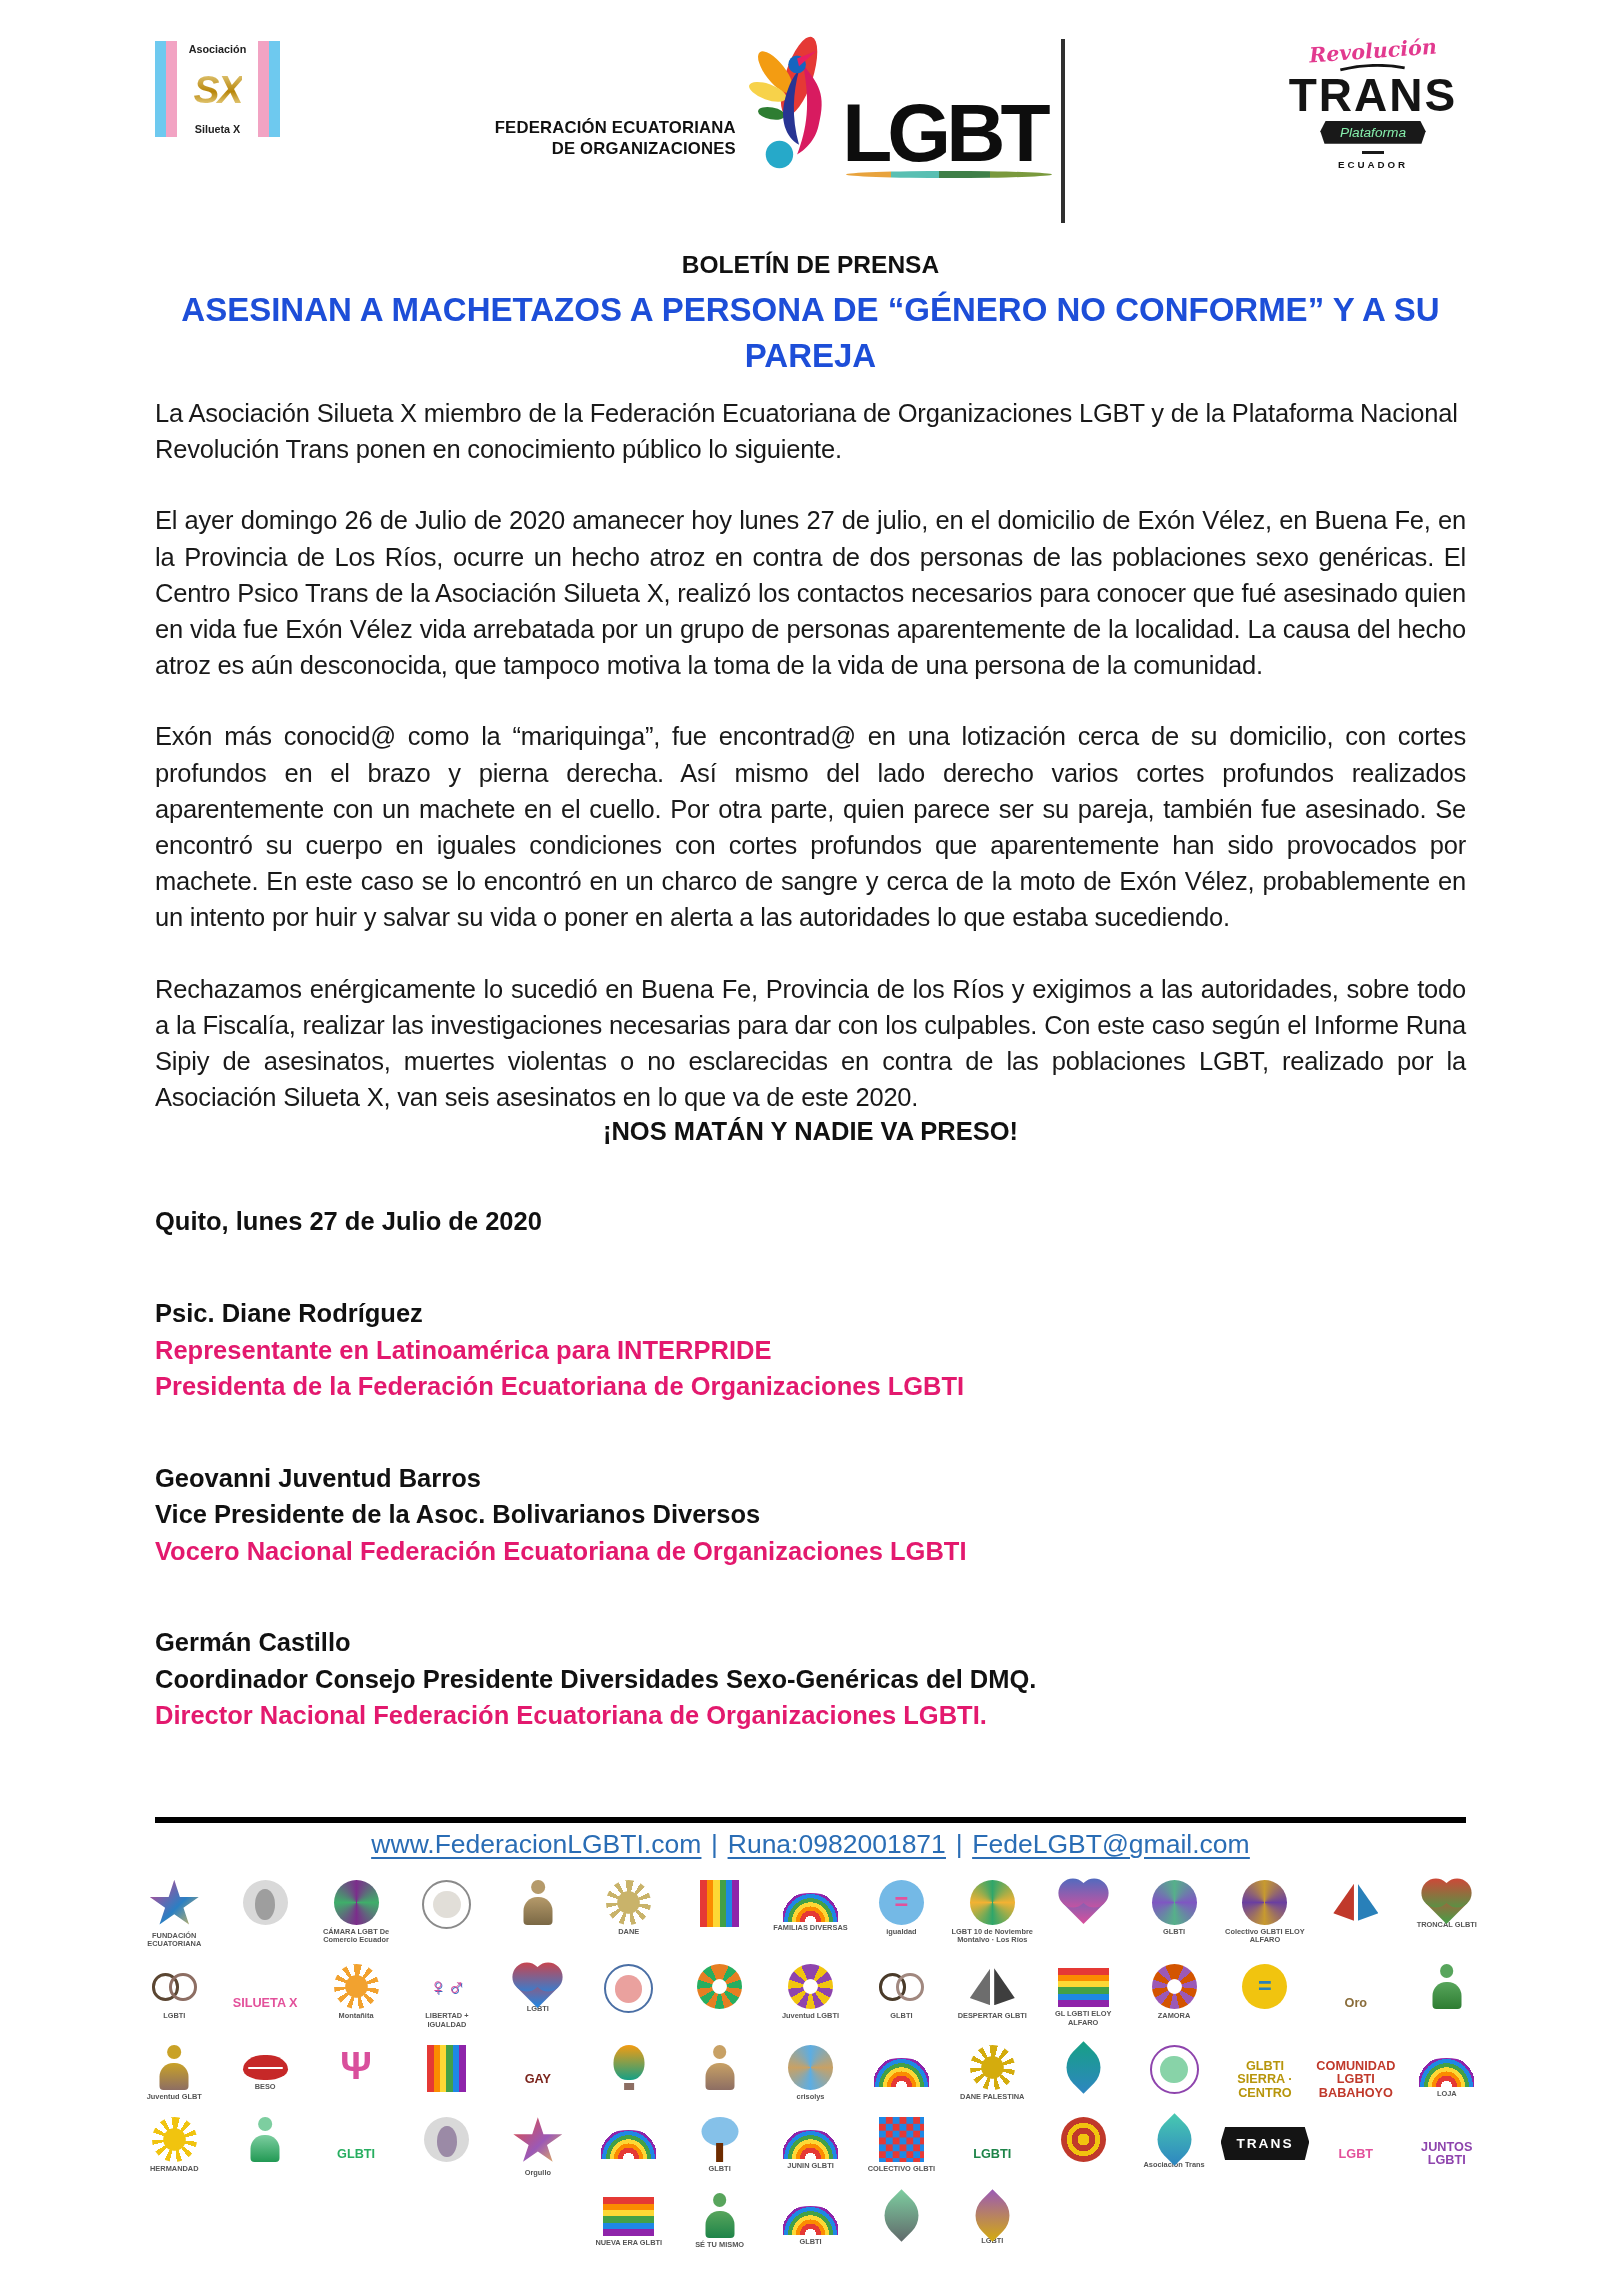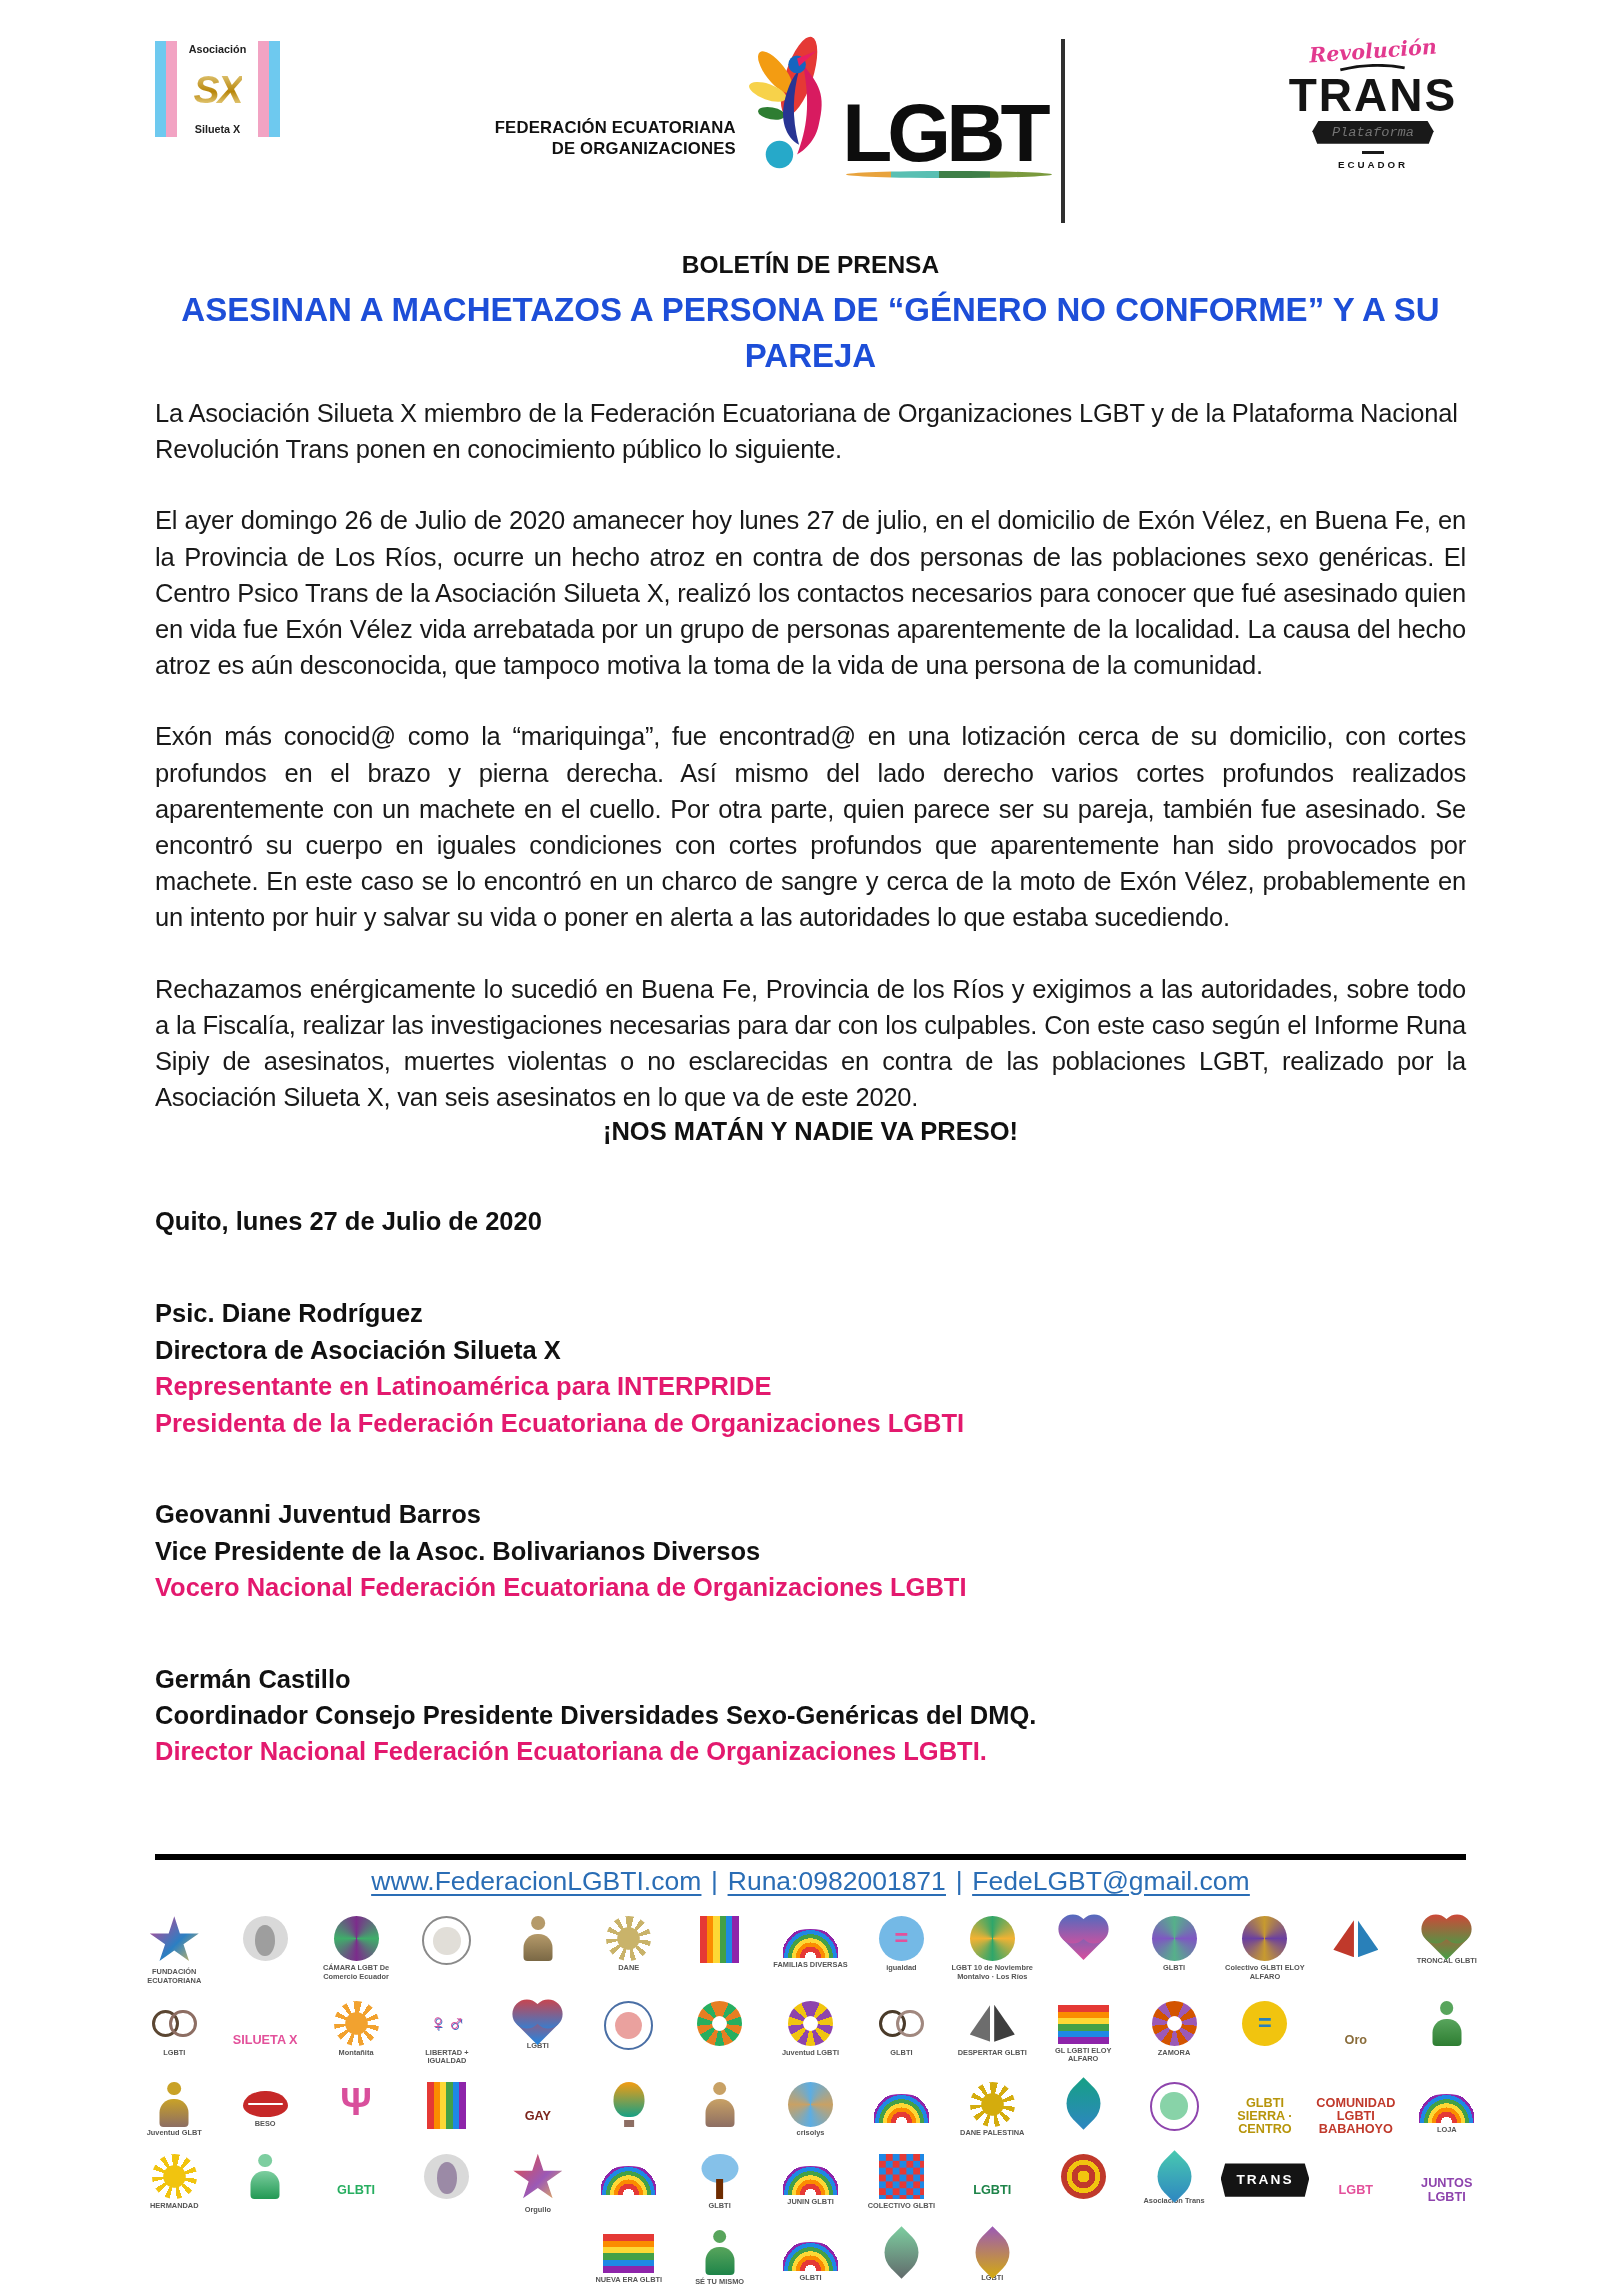--- a/index.html
+++ b/index.html
@@ -26,21 +26,21 @@
   .fed-bird{width:118px;height:147px;margin:0 -17.6px 0 5.9px;position:relative;z-index:1;}
   .fed-lgbt{font-size:82px;font-weight:900;letter-spacing:-4.9px;line-height:1;color:#0d0d0d;margin-top:57px;position:relative;}
   .fed-lgbt .swoosh{position:absolute;left:3.9px;right:-5.9px;bottom:-3.9px;height:6.9px;border-radius:50%;
       background:linear-gradient(90deg,#e8a33d 0 22%,#59bfb2 22% 45%,#3f7f48 45% 70%,#7a9a3d 70%);}
   .fed-divider{width:3.9px;height:184px;background:#2f2f2f;margin:3.9px 0 0 15.7px;}
   
   .trans-logo{margin-top:13.7px;width:186px;display:flex;flex-direction:column;align-items:center;}
   .trans-script{font-family:"DejaVu Serif",serif;font-style:italic;font-weight:700;font-size:20.6px;color:#e23a8f;transform:rotate(-4deg);}
   .trans-swoosh{width:69px;height:7.8px;margin:1px 0 0;}
   .trans-main{font-size:46px;font-weight:900;letter-spacing:2px;color:#141414;line-height:1;margin-top:0px;}
-  .trans-banner{margin-top:2.9px;background:#191919;color:#737373;font-family:Liberation Mono, monospace;font-style:italic;font-size:13.7px;
+  .trans-banner{margin-top:2.9px;background:#191919;color:#86efac;font-family:Liberation Sans, sans-serif;font-style:italic;font-size:13.7px;
       padding:3.9px 19.6px;clip-path:polygon(0 45%,5% 0,95% 0,100% 45%,96% 100%,4% 100%);}
   .trans-dash{width:21.6px;height:2.9px;background:#191919;margin-top:7.8px;}
   .trans-ecuador{margin-top:4.9px;font-size:9.8px;font-weight:800;letter-spacing:2.9px;color:#141414;}
 
   
   .kicker{margin-top:17.6px;text-align:center;font-size:24.5px;font-weight:800;color:#111;}
   .doc-title{margin:7.8px auto 15.7px;max-width:1284px;text-align:center;font-size:33px;font-weight:800;line-height:1.4;color:#1d4ed8;}
   .bodytext p{margin:0 0 35px;font-size:25.5px;line-height:1.42;text-align:justify;color:#191919;letter-spacing:-0.2px;}
   .bodytext p:first-child{text-align:left;}
   .bodytext p:last-child{margin-bottom:0;}
@@ -171,21 +171,20 @@
       <p>Exón más conocid@ como la “mariquinga”, fue encontrad@ en una lotización cerca de su domicilio, con cortes profundos en el brazo y pierna derecha. Así mismo del lado derecho varios cortes profundos realizados aparentemente con un machete en el cuello. Por otra parte, quien parece ser su pareja, también fue asesinado. Se encontró su cuerpo en iguales condiciones con cortes profundos que aparentemente han sido provocados por machete. En este caso se lo encontró en un charco de sangre y cerca de la moto de Exón Vélez, probablemente en un intento por huir y salvar su vida o poner en alerta a las autoridades lo que estaba sucediendo.</p>
       <p>Rechazamos enérgicamente lo sucedió en Buena Fe, Provincia de los Ríos y exigimos a las autoridades, sobre todo a la Fiscalía, realizar las investigaciones necesarias para dar con los culpables. Con este caso según el Informe Runa Sipiy de asesinatos, muertes violentas o no esclarecidas en contra de las poblaciones LGBT, realizado por la Asociación Silueta X, van seis asesinatos en lo que va de este 2020.</p>
     </section>
 
   <div class="slogan">¡NOS MATÁN Y NADIE VA PRESO!</div>
 
   <div class="dateline">Quito, lunes 27 de Julio de 2020</div>
 
   <div class="sig">
     <div>Psic. Diane Rodríguez</div>
-    <div>Directora de Asociación Silueta X</div>
     <div class="pink">Representante en Latinoamérica para INTERPRIDE</div>
     <div class="pink">Presidenta de la Federación Ecuatoriana de Organizaciones LGBTI</div>
   </div>
 
   <div class="sig">
     <div>Geovanni Juventud Barros</div>
     <div>Vice Presidente de la Asoc. Bolivarianos Diversos</div>
     <div class="pink">Vocero Nacional Federación Ecuatoriana de Organizaciones LGBTI</div>
   </div>
 

